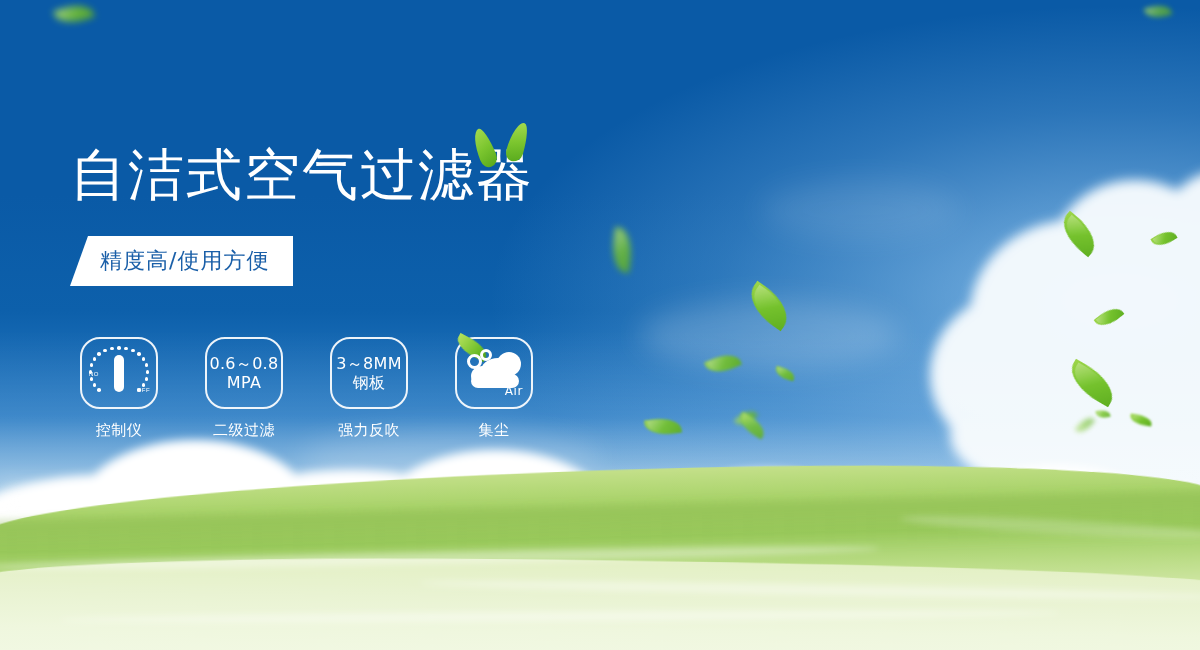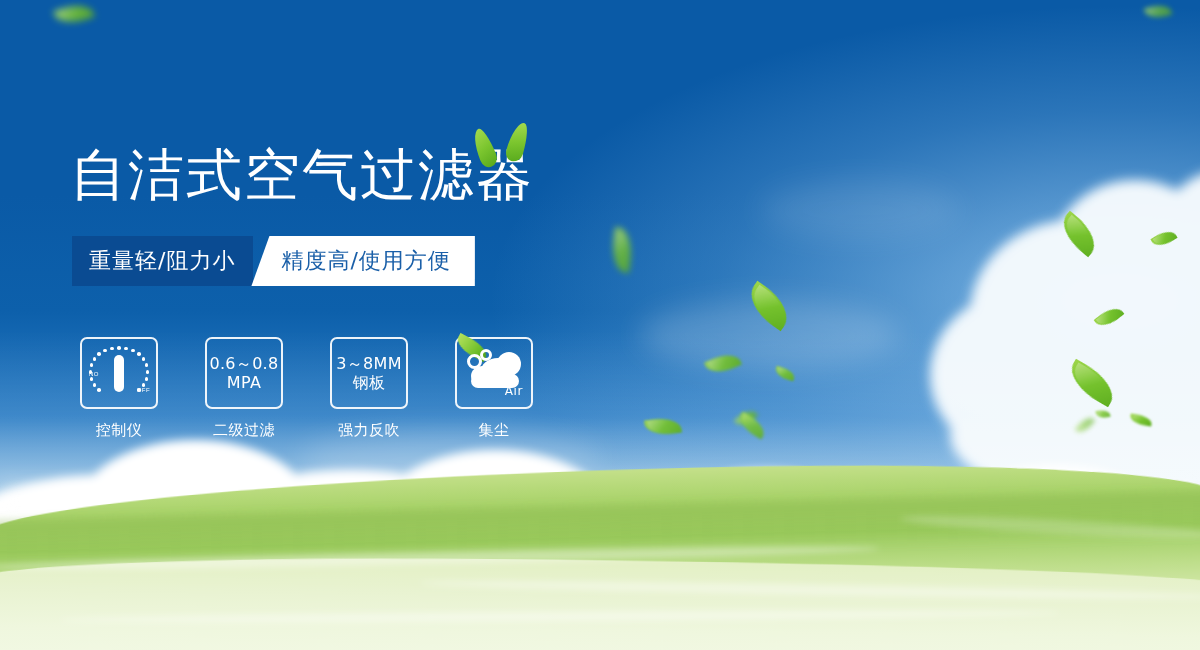--- a/index.html
+++ b/index.html
@@ -144,21 +144,21 @@
     margin-left:-2px;
     font-family:"DejaVu Sans","Liberation Sans",sans-serif;
   }
 
   
   .features{position:absolute;left:80px;top:337px;display:flex;gap:47px;}
   .feature{width:78px;display:flex;flex-direction:column;align-items:center;}
   .fbox{
     width:78px;height:72px;box-sizing:border-box;
     border:2px solid rgba(255,255,255,.92);
-    border-radius:7px;
+    border-radius:20px;
     display:flex;align-items:center;justify-content:center;
     position:relative;
   }
   .ftext{
     color:#ffffff;text-align:center;line-height:19px;font-size:16px;
     letter-spacing:.3px;white-space:nowrap;
     font-family:"DejaVu Sans","Liberation Sans",sans-serif;
   }
   .flabel{
     margin-top:12px;color:#ffffff;font-size:15px;white-space:nowrap;letter-spacing:.5px;
@@ -269,21 +269,20 @@
   <div class="leaf" style="left:1145px;top:5px;width:26px;height:13px;transform:rotate(-15deg);filter:blur(2.4px);opacity:.7;"></div>
   <div class="leaf" style="left:1075px;top:420px;width:20px;height:10px;transform:rotate(-50deg);filter:blur(2.6px);opacity:.6;"></div>
 
   <div class="title">自洁式空气过滤器</div>
   <div class="sprout">
     <div class="lf lf-l"></div>
     <div class="lf lf-r"></div>
   </div>
 
   <div class="subbar">
-    <div class="sub-dark">重量轻/阻力小</div>
     <div class="sub-light">精度高/使用方便</div>
   </div>
 
   <div class="features">
 
     <div class="feature">
       <div class="fbox">
         <div class="dial">
           <div class="dot" style="left:27px;top:0px;"></div>
           <div class="dot" style="left:34px;top:.6px;"></div>

